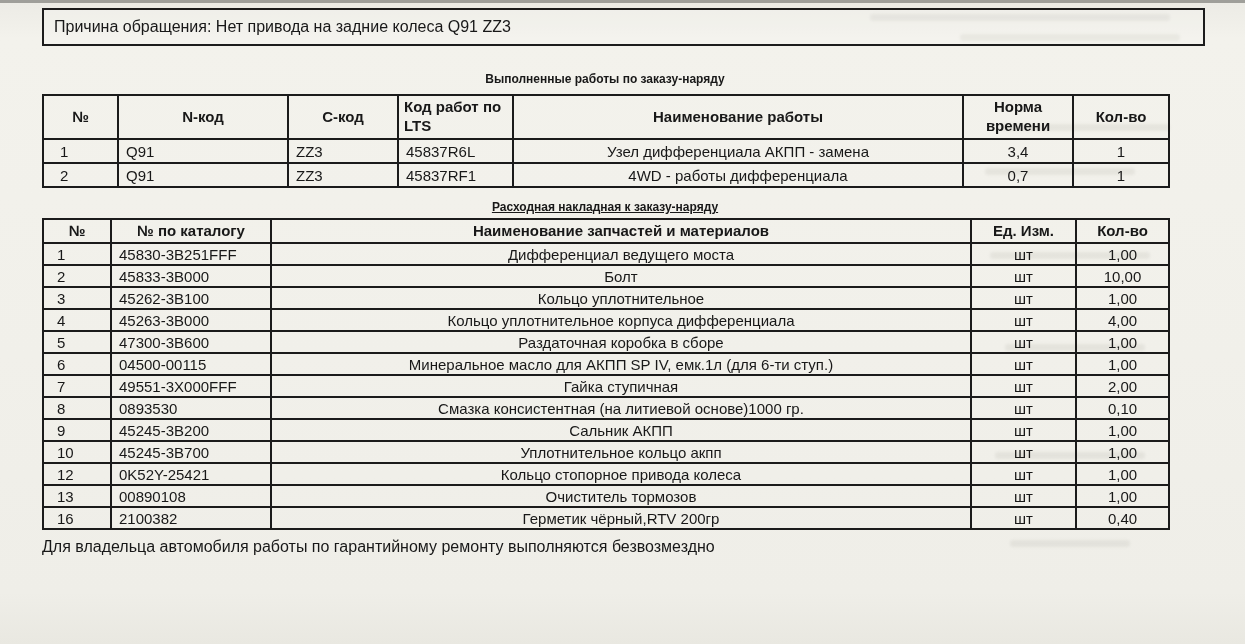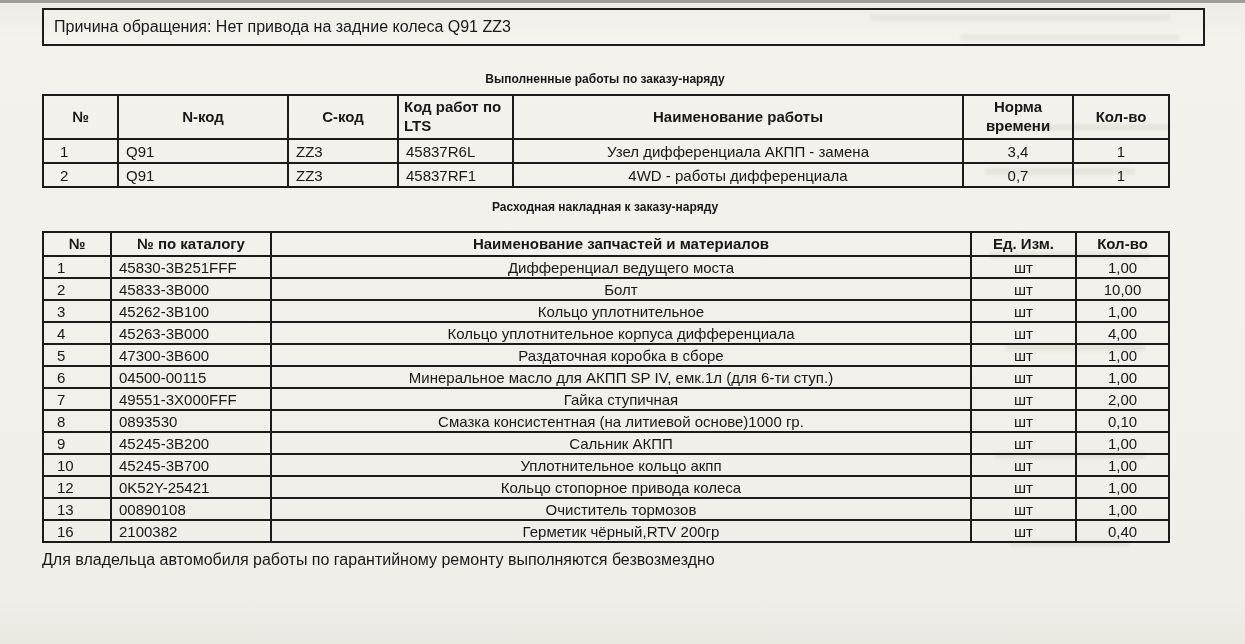--- a/index.html
+++ b/index.html
@@ -42,21 +42,21 @@
     background:rgba(255,255,255,.12);
   }
 
   .table-title{
     width:1126px;
     text-align:center;
     font-weight:bold;
     font-size:12px;
   }
   .title-works{margin-top:26px;margin-bottom:8px;}
-  .title-parts{margin-top:12px;margin-bottom:17px;}
+  .title-parts{margin-top:12px;margin-bottom:4px;text-decoration:underline;}
 
   table{
     border-collapse:collapse;
     table-layout:fixed;
     width:1126px;
     background:transparent;
   }
   th,td{
     border:2px solid #1b1b1b;
     font-size:15px;

